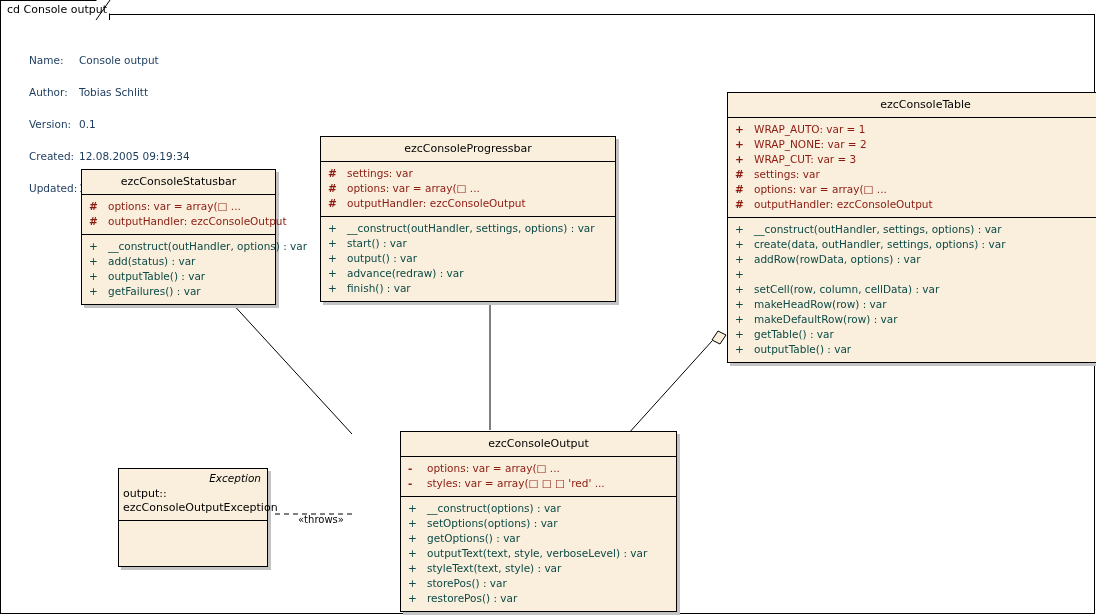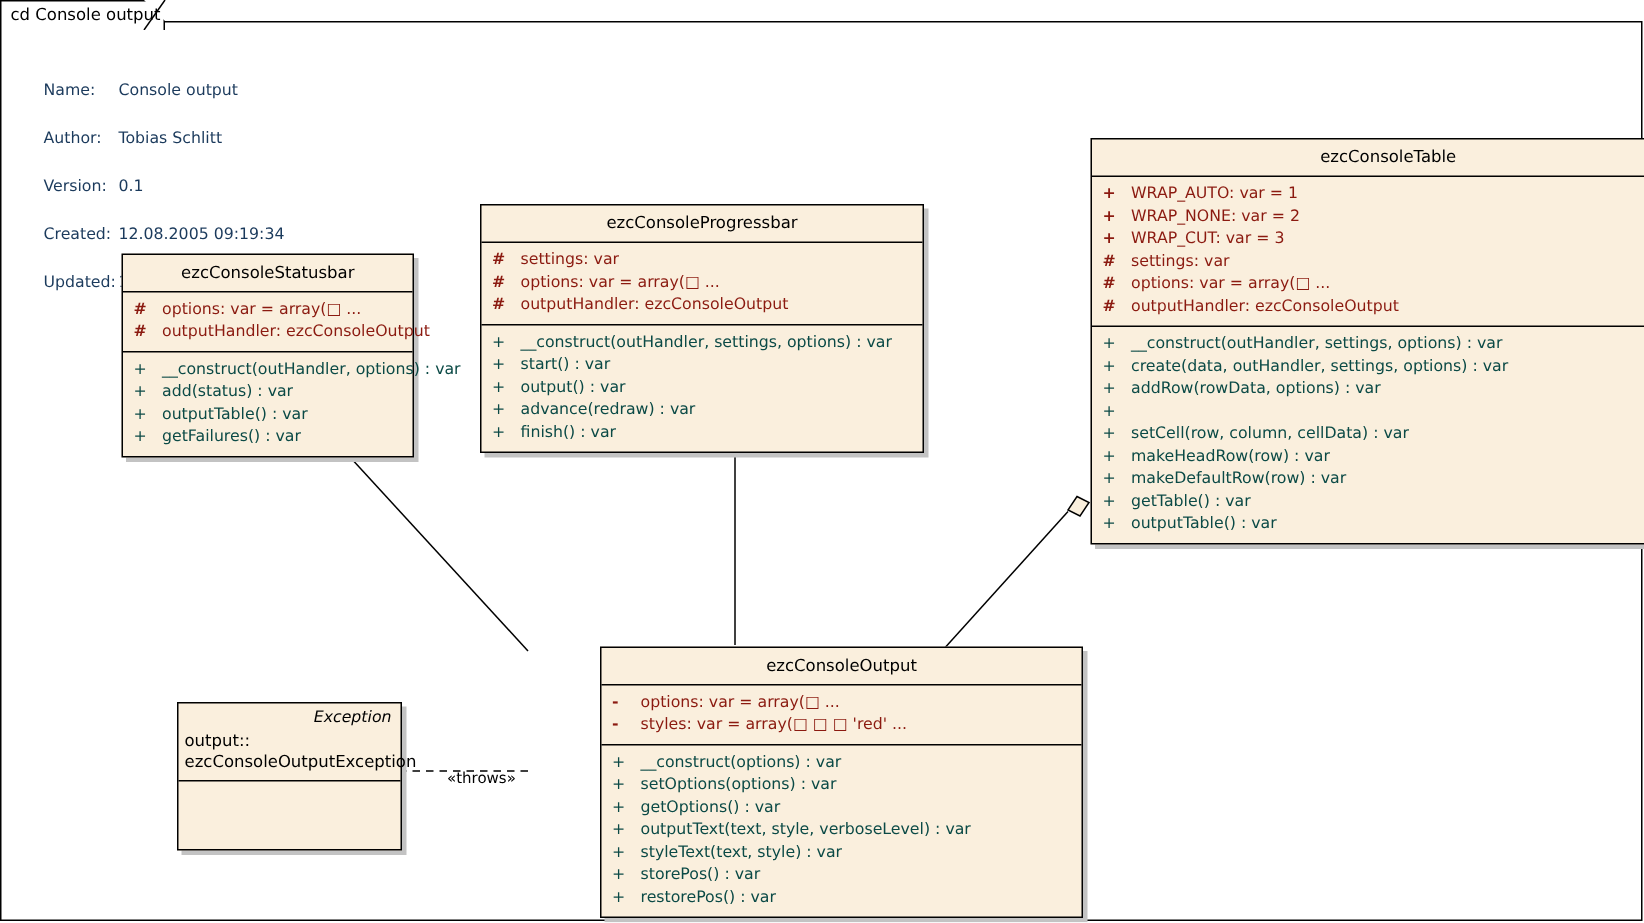--- a/index.html
+++ b/index.html
@@ -327,21 +327,21 @@
         <span class="vis">+</span>
         <span>getTable() : var</span>
       </div>
       <div class="uml-line meth-line">
         <span class="vis">+</span>
         <span>outputTable() : var</span>
       </div>
     </div>
   </div>
 
-  <div class="uml-class" style="left:352px; top:431px; width:322px;">
+  <div class="uml-class" style="left:352px; top:431px; width:277px;">
     <div class="uml-name">ezcConsoleOutput</div>
     <div class="uml-compartment uml-sep">
       <div class="uml-line attr-line">
         <span class="vis">-</span>
         <span>options:  var = array(□        ...</span>
       </div>
       <div class="uml-line attr-line">
         <span class="vis">-</span>
         <span>styles:  var = array(□ □ □ 'red' ...</span>
       </div>

